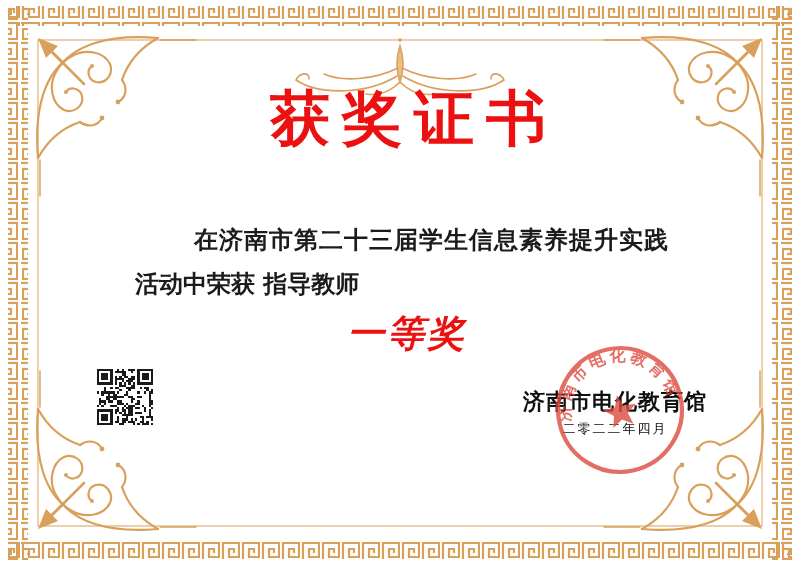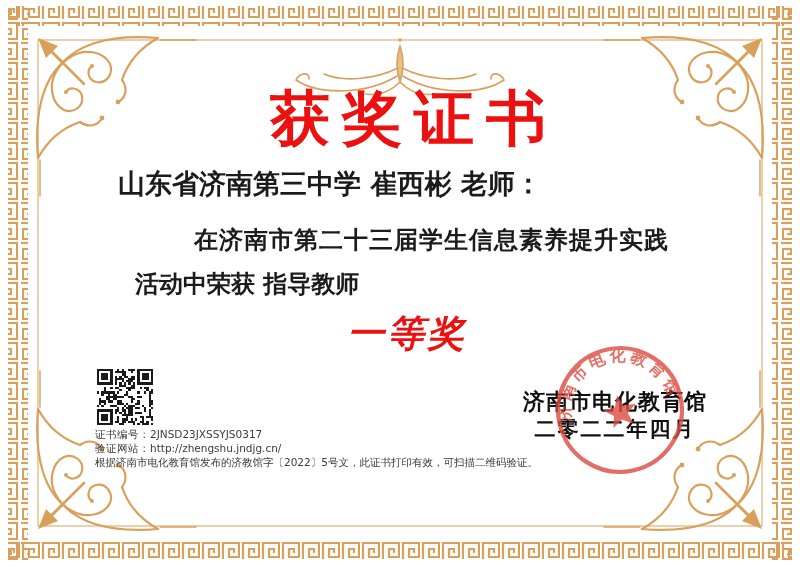--- a/index.html
+++ b/index.html
@@ -19,21 +19,21 @@
   .recipient{left:118px;top:168px;font-size:27px;line-height:1.15;font-weight:700;color:var(--ink);}
   .body-line1{left:183px;top:224px;font-size:24px;font-weight:700;color:var(--ink);letter-spacing:1px;margin-left:11px;}
   .body-line2{left:135px;top:268px;font-size:24px;font-weight:700;color:var(--ink);}
   .award{left:0;right:0;top:315px;text-align:center;font-size:37px;line-height:1;
          font-weight:900;font-style:italic;color:var(--red);letter-spacing:3px;transform:translateX(7px);}
   .qr{left:97px;top:369px;width:56px;height:56px;}
   .meta{left:95px;top:427px;font-size:10.5px;line-height:14px;color:#3a3a3a;white-space:nowrap;}
   .meta .lbl{letter-spacing:.5px;}
   .issuer-block{left:520px;top:389px;width:190px;text-align:center;color:#101010;}
   .issuer{font-size:22px;font-weight:700;letter-spacing:1px;line-height:1.2;}
-  .issue-date{font-size:21px;font-weight:700;letter-spacing:2px;}
+  .issue-date{font-size:13px;font-weight:400;letter-spacing:2px;margin-top:5px;}
   .seal{left:545px;top:335px;width:150px;height:150px;opacity:.8;}
 </style>
 </head>
 <body>
 
 <div class="cert">
 
   <svg class="deco" xmlns="http://www.w3.org/2000/svg" xmlns:xlink="http://www.w3.org/1999/xlink" viewBox="0 0 800 567">
     <defs>
       <pattern id="keyH" width="20" height="20" patternUnits="userSpaceOnUse">
@@ -83,21 +83,20 @@
       <path d="M403,76 C432,94 480,96 504,80 C500,72 490,72 491,79"></path>
       <path d="M398,68 C374,80 342,82 324,74"></path>
       <path d="M402,68 C426,80 458,82 476,74"></path>
       <path d="M400,82 C390,92 378,96 366,94"></path>
       <path d="M400,82 C410,92 422,96 434,94"></path>
     </g>
   </svg>
 
   <div class="abs title">获奖证书</div>
 
-  <div class="abs recipient">山东省济南第三中学 崔西彬 老师：</div>
 
   <div class="abs body-line1">在济南市第二十三届学生信息素养提升实践</div>
   <div class="abs body-line2">活动中荣获 指导教师</div>
 
   <div class="abs award">一等奖</div>
 
   <svg class="abs qr" xmlns="http://www.w3.org/2000/svg" viewBox="0 0 56 56" shape-rendering="crispEdges">
       <rect x="0.00" y="0.00" width="2.24" height="2.24" fill="#1a1a1a"></rect>
       <rect x="2.24" y="0.00" width="2.24" height="2.24" fill="#1a1a1a"></rect>
       <rect x="4.48" y="0.00" width="2.24" height="2.24" fill="#1a1a1a"></rect>
@@ -387,29 +386,20 @@
       <rect x="22.40" y="53.76" width="2.24" height="2.24" fill="#1a1a1a"></rect>
       <rect x="24.64" y="53.76" width="2.24" height="2.24" fill="#1a1a1a"></rect>
       <rect x="35.84" y="53.76" width="2.24" height="2.24" fill="#1a1a1a"></rect>
       <rect x="40.32" y="53.76" width="2.24" height="2.24" fill="#1a1a1a"></rect>
       <rect x="44.80" y="53.76" width="2.24" height="2.24" fill="#1a1a1a"></rect>
       <rect x="47.04" y="53.76" width="2.24" height="2.24" fill="#1a1a1a"></rect>
       <rect x="49.28" y="53.76" width="2.24" height="2.24" fill="#1a1a1a"></rect>
       <rect x="53.76" y="53.76" width="2.24" height="2.24" fill="#1a1a1a"></rect>
     </svg>
 
-  <div class="abs meta">
-    <div>
-      <span class="lbl">证书编号：</span><span>2JNSD23JXSSYJS0317</span>
-    </div>
-    <div>
-      <span class="lbl">验证网站：</span><span>http://zhengshu.jndjg.cn/</span>
-    </div>
-    <div>根据济南市电化教育馆发布的济教馆字〔2022〕5号文，此证书打印有效，可扫描二维码验证。</div>
-  </div>
 
   <div class="abs issuer-block">
     <div class="issuer">济南市电化教育馆</div>
     <div class="issue-date">二零二二年四月</div>
   </div>
 
   <svg class="abs seal" xmlns="http://www.w3.org/2000/svg" viewBox="0 0 160 160">
     <g transform="rotate(-12 80 80)">
       <circle cx="80" cy="80" r="66" fill="none" stroke="#DD4A3F" stroke-width="4.5"></circle>
       <path id="sealArcPath" d="M 30 102 A 54 54 0 1 1 130 102" fill="none"></path>

